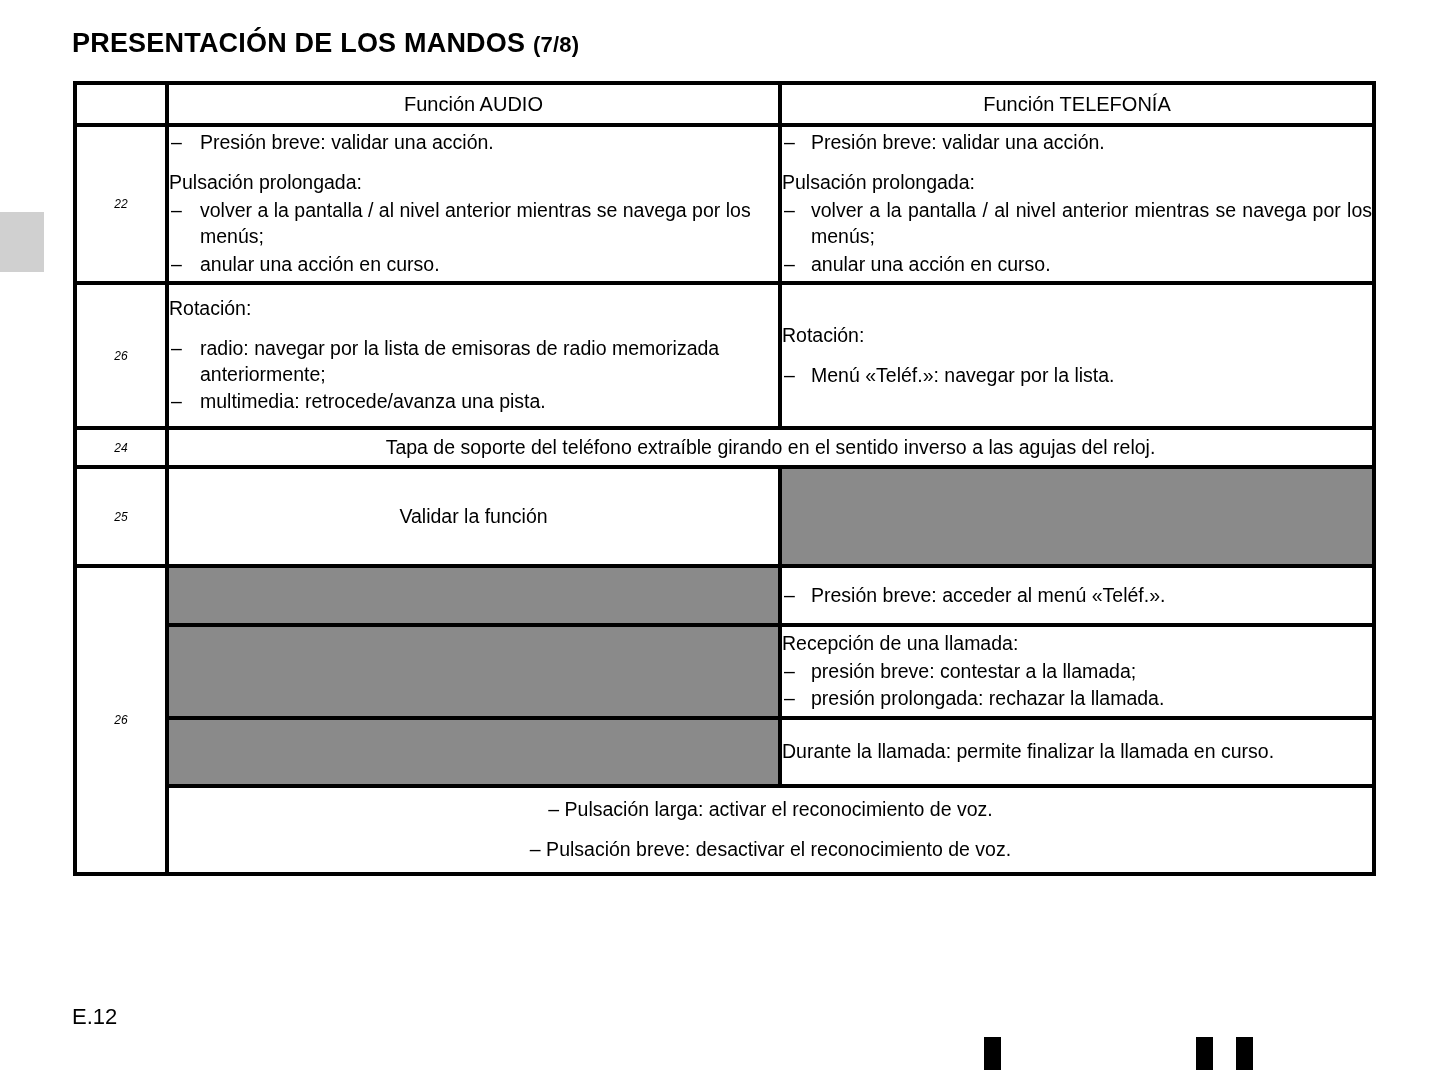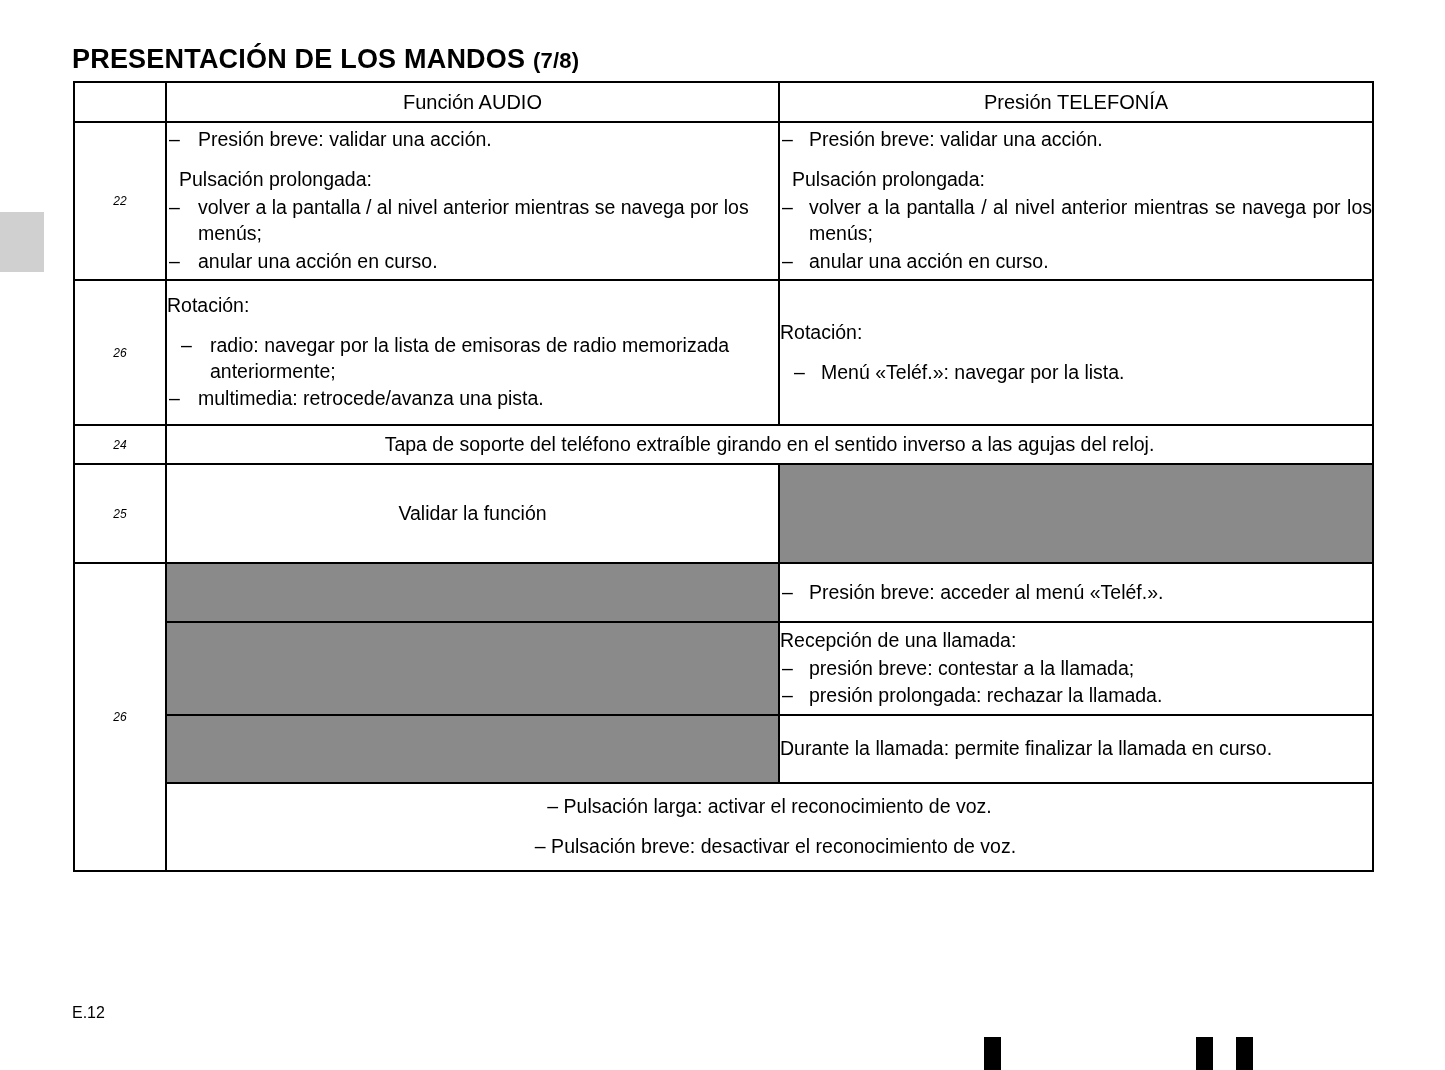--- a/index.html
+++ b/index.html
@@ -23,21 +23,21 @@
     top: 212px;
     width: 44px;
     height: 60px;
     background: #d0d0d0;
   }
 
   
   #page-title {
     position: absolute;
     left: 72px;
-    top: 34px;
+    top: 18px;
     font-size: 27px;
     font-weight: bold;
     letter-spacing: 0.2px;
     white-space: nowrap;
     margin-top: 10px;
   }
   #page-title .sub {
     font-size: 22px;
     font-weight: bold;
   }
@@ -45,21 +45,21 @@
   
   #ctrl-table {
     position: absolute;
     left: 73px;
     top: 81px;
     width: 1299px;
     border-collapse: collapse;
     table-layout: fixed;
   }
   #ctrl-table td, #ctrl-table th {
-    border: 2px solid #000000;
+    border: 4px solid #000000;
     padding: 0;
     vertical-align: middle;
     font-weight: normal;
   }
   .col-num   { width: 92px; }
   .col-audio { width: 613px; }
   .col-tel   { width: 594px; }
 
   .hdr {
     text-align: center;
@@ -86,21 +86,21 @@
     text-align: center;
     padding: 10px 12px;
   }
   .cell.justify p.j {
     text-align: justify;
   }
   .cell p {
     margin: 0;
   }
   .cell p + p { margin-top: 2px; }
-  .cell p.gap { margin-top: 14px; margin-left: 12px; }
+  .cell p.gap { margin-top: 14px; }
 
   
   .li {
     position: relative;
     padding-left: 31px;
   }
   .li .dash {
     position: absolute;
     left: 2px;
     top: 0;
@@ -118,21 +118,21 @@
   .r26a    { height: 59px; }
   .r26b    { height: 93px; }
   .r26c    { height: 68px; }
   .r26d    { height: 88px; }
 
   
   #page-number {
     position: absolute;
     left: 72px;
     top: 1004px;
-    font-size: 16px;
+    font-size: 22px;
   }
   .reg-mark {
     position: absolute;
     background: #000;
     width: 17px;
     height: 33px;
     top: 1037px;
   }
   #reg-1 { left: 984px; }
   #reg-2 { left: 1196px; }
@@ -149,21 +149,21 @@
   <colgroup>
     <col class="col-num">
       <col class="col-audio">
       <col class="col-tel">
   </colgroup>
   <tbody>
 
     <tr>
       <th class="hdr hdr-blank"></th>
       <th class="hdr">Función AUDIO</th>
-      <th class="hdr">Presión TELEFONÍA</th>
+      <th class="hdr">Función TELEFONÍA</th>
     </tr>
 
     <tr class="tall-22">
       <td class="numcell">22</td>
       <td class="cell">
         <p class="li"><span class="dash">–</span><span>Presión breve: validar una acción.</span></p>
         <p class="gap">Pulsación prolongada:</p>
         <p class="li"><span class="dash">–</span><span>volver a la pantalla / al nivel anterior mientras se navega por los menús;</span></p>
         <p class="li"><span class="dash">–</span><span>anular una acción en curso.</span></p>
       </td>

